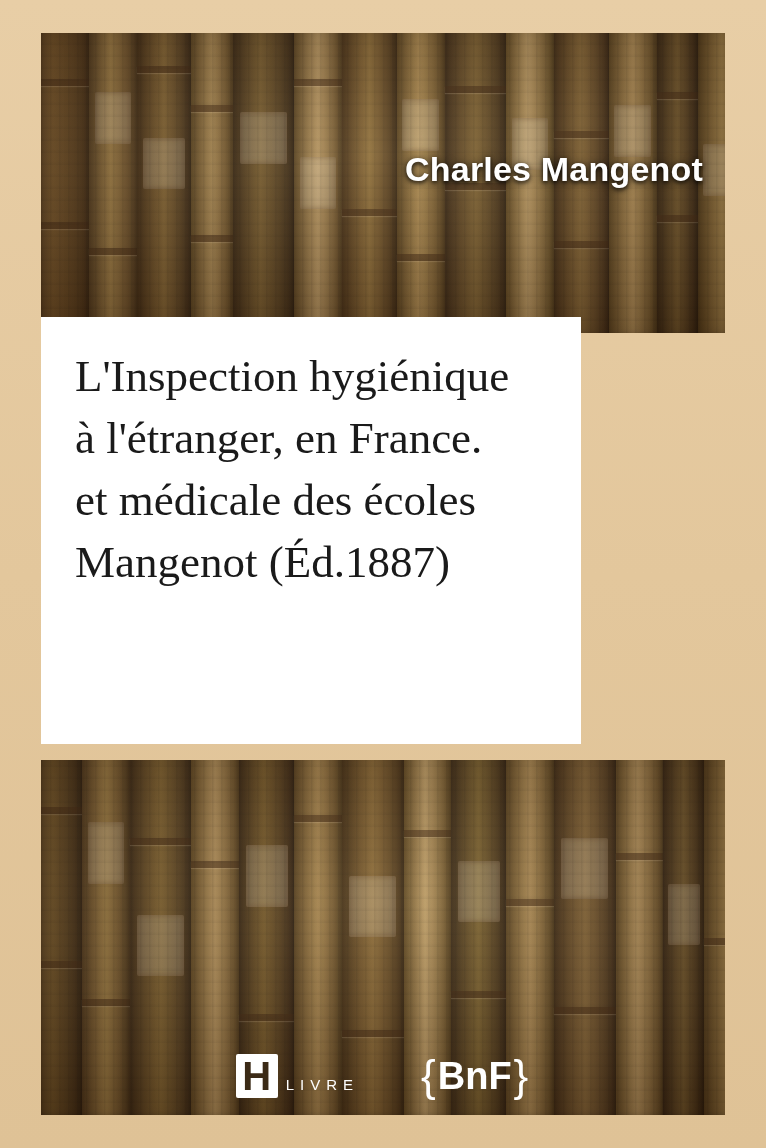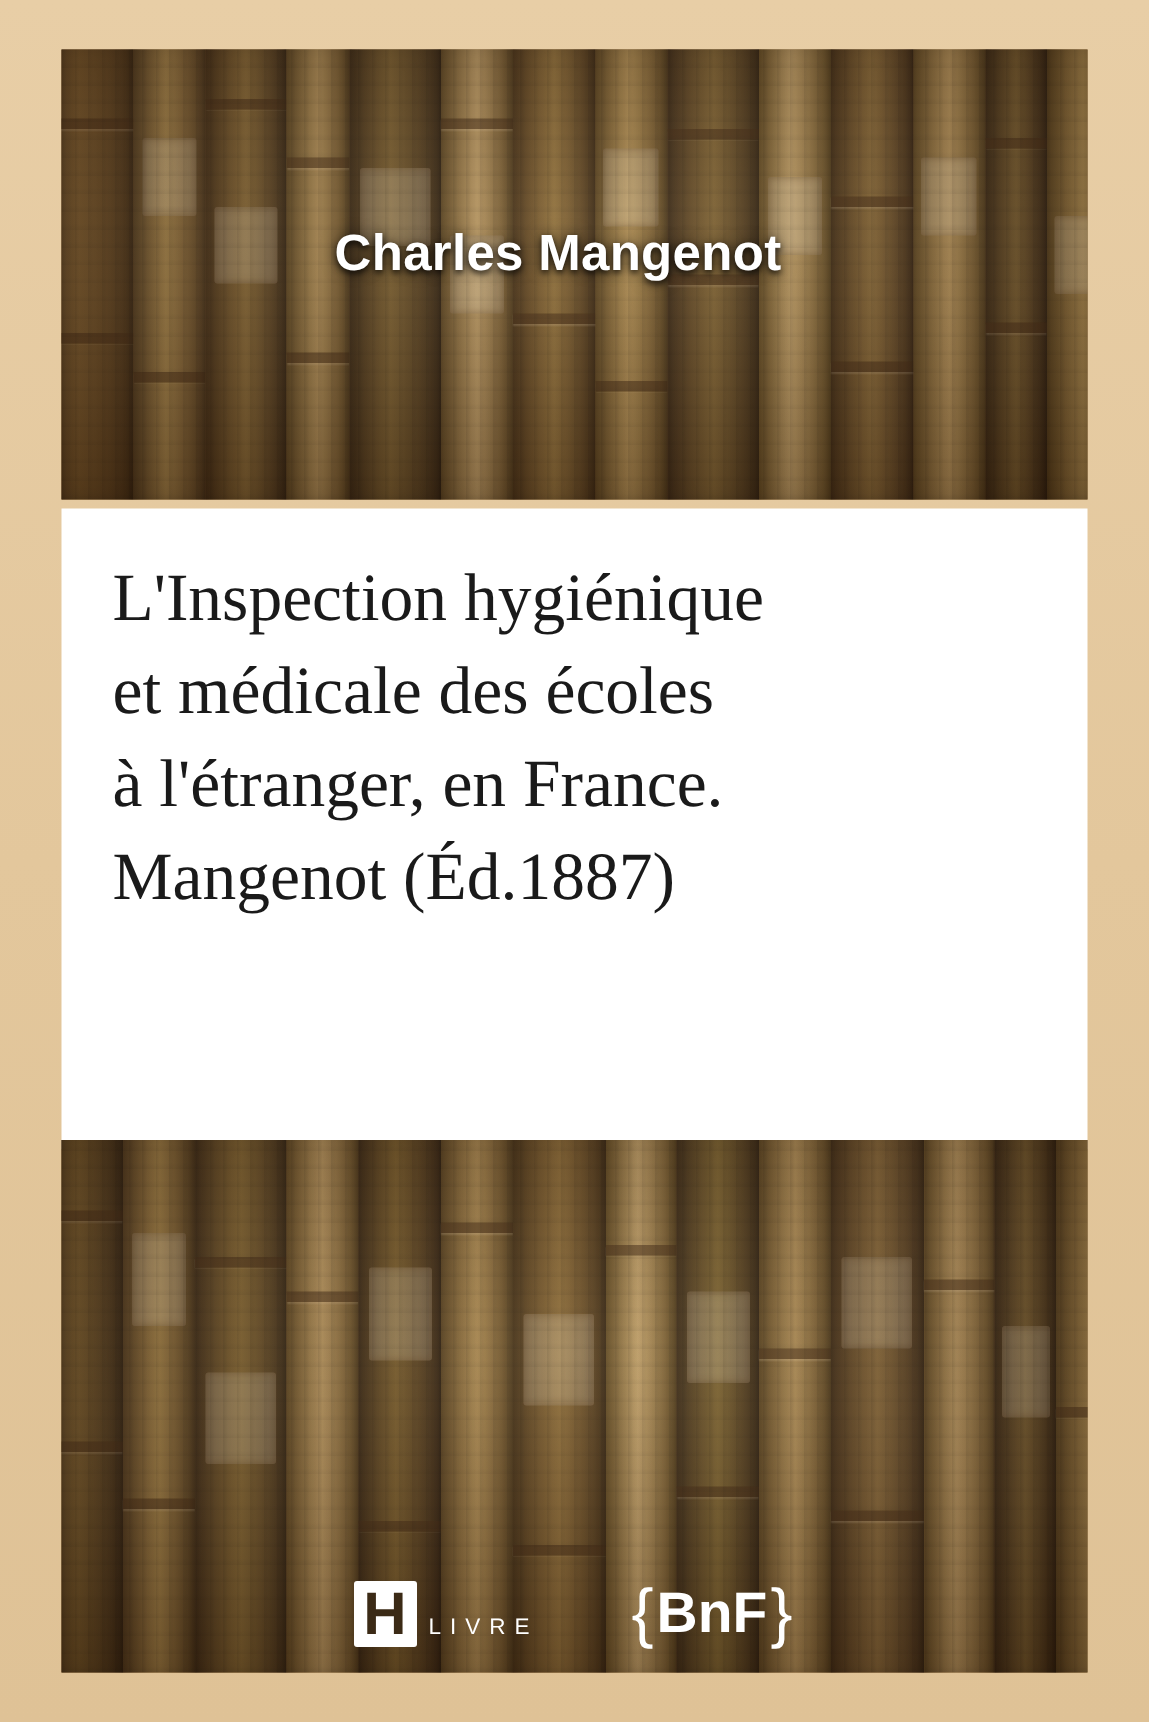--- a/index.html
+++ b/index.html
@@ -92,37 +92,37 @@
     position: absolute; left:0; top:0; width:100%; height:100%;
     background: radial-gradient(120% 90% at 50% 40%, rgba(255,225,180,0.12) 0%, rgba(40,20,6,0.35) 75%, rgba(25,12,4,0.55) 100%);
   }
 
   
   .author {
     position: absolute;
     left: 41px;
     top: 150px;
     width: 684px;
-    text-align: center;
+    text-align: right;
     padding-right: 22px;
     box-sizing: border-box;
     color: #ffffff;
     font-family: "Liberation Sans", sans-serif;
     font-weight: bold;
     font-size: 34px;
     letter-spacing: 0.2px;
     text-shadow: 0 2px 4px rgba(0,0,0,0.75), 0 0 10px rgba(0,0,0,0.5);
   }
 
   
   .title-panel {
     position: absolute;
     left: 41px;
-    top: 339px;
-    width: 684px;
+    top: 317px;
+    width: 540px;
     height: 427px;
     background: #ffffff;
   }
   .title {
     position: absolute;
     left: 34px;
     right: 16px;
     top: 28px;
     font-family: "Liberation Serif", serif;
     font-size: 45px;
@@ -261,22 +261,22 @@
     </div>
     <div class="grain"></div>
     <div class="vignette-top"></div>
   </div>
 
   <div class="author">Charles Mangenot</div>
 
   <div class="title-panel">
     <div class="title">
       <div>L'Inspection hygiénique</div>
+      <div>à l'étranger, en France.</div>
       <div>et médicale des écoles</div>
-      <div>à l'étranger, en France.</div>
       <div>Mangenot (Éd.1887)</div>
     </div>
   </div>
 
   <div class="photo-bottom">
     <div class="books">
       <div class="book" style="left:-2%; width:8%;  background:linear-gradient(90deg,#3a2814,#6a5026 45%,#3d2b16);">
           <div class="band" style="top:16%"></div>
           <div class="band" style="top:56%"></div>
         </div>

